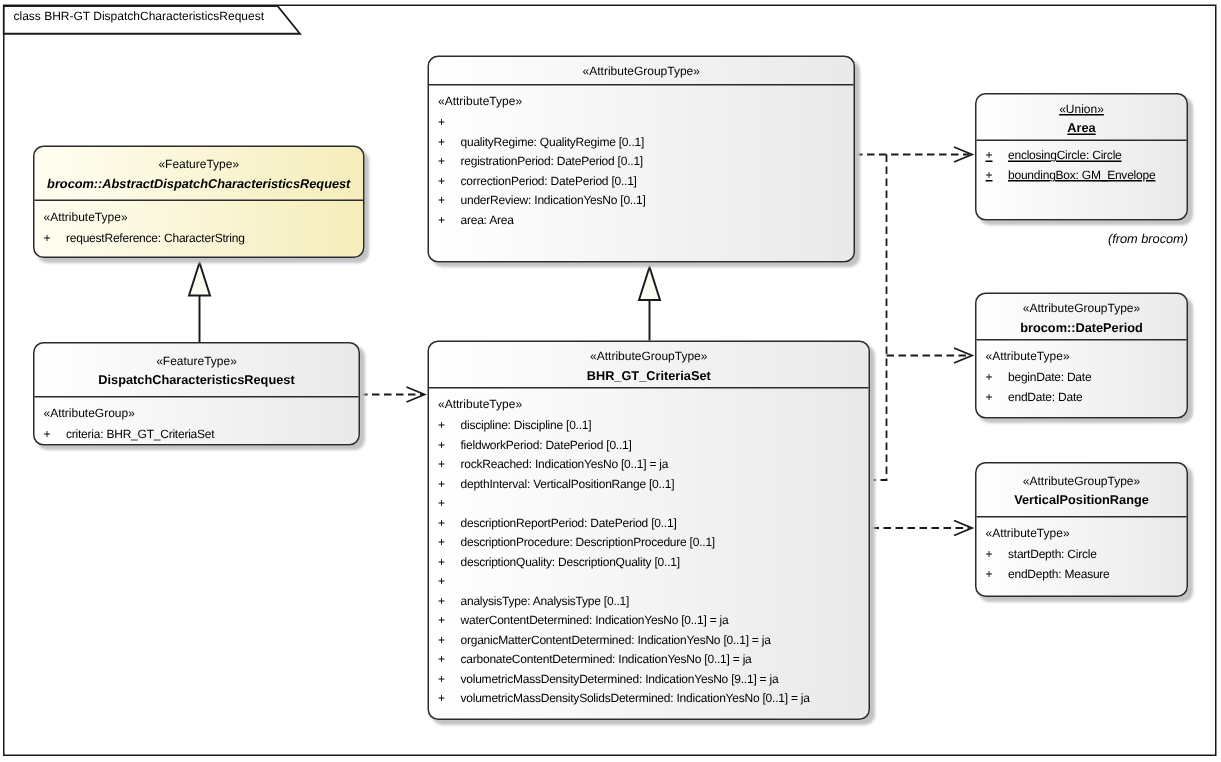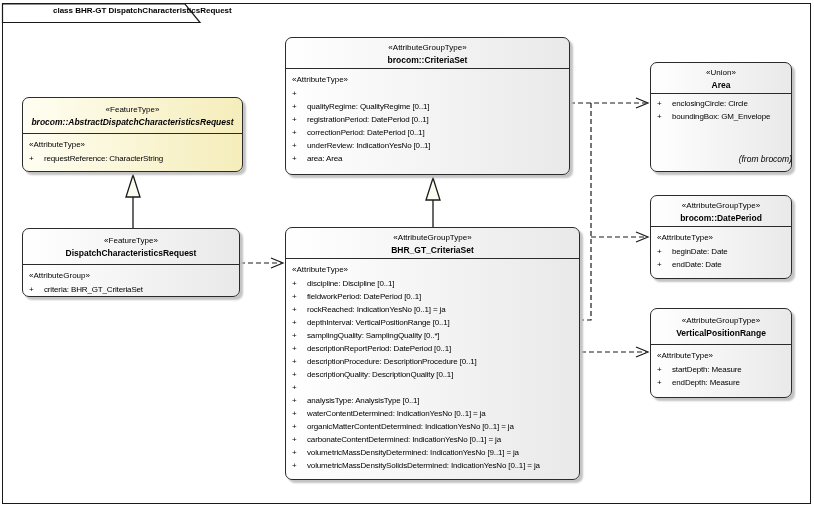--- a/index.html
+++ b/index.html
@@ -2,21 +2,21 @@
 <html style="--box-border: #2b2b2b; --box-fill-start: #ffffff; --box-fill-end: #e9e9e9; --abstract-fill-start: #fffef2; --abstract-fill-end: #f5edba; --shadow: #c3c3c3; --line: #1a1a1a; --triangle-fill: #fdfcf2;"><head>
 <meta charset="utf-8">
 <style>
   html,body{margin:0;padding:0;background:#fff;}
   #canvas{
     position:relative;width:814px;height:508px;background:#ffffff;
     font-family:"Liberation Sans",sans-serif;color:#000;overflow:hidden;
   }
   #connector-layer{position:absolute;left:0;top:0;width:814px;height:508px;pointer-events:none;}
   .frame-title{
-    position:absolute;left:9px;top:6px;font-size:8px;font-weight:bold;white-space:nowrap;margin-left:44px;
+    position:absolute;left:9px;top:6px;font-size:8px;font-weight:normal;white-space:nowrap;
   }
   .uml-box{
     position:absolute;box-sizing:border-box;
     border:1.4px solid var(--box-border,#2b2b2b);
     border-radius:7px;
     background:linear-gradient(90deg,var(--box-fill-start,#ffffff) 0%,var(--box-fill-end,#e9e9e9) 100%);
     box-shadow:3px 3px 2px var(--shadow,#c3c3c3);
     font-size:8px;line-height:13px;
   }
   .uml-box.abstract{
@@ -115,21 +115,20 @@
             <span class="vis">+</span>
             <span class="txt">criteria: BHR_GT_CriteriaSet</span>
           </div>
         </div>
     </div>
   </div>
 
   <div class="uml-box" style="left:285px;top:37px;width:285px;height:138px;">
     <div class="hdr">
       <div class="stereo">«AttributeGroupType»</div>
-      <div class="cname">brocom::CriteriaSet</div>
     </div>
     <div class="attrs">
       <div class="sect">«AttributeType»</div>
       <div>
 
           <div class="row">
             <span class="vis">+</span>
           </div>
 
           <div class="row">
@@ -184,21 +183,20 @@
             <span class="txt">rockReached: IndicationYesNo [0..1] = ja</span>
           </div>
 
           <div class="row">
             <span class="vis">+</span>
             <span class="txt">depthInterval: VerticalPositionRange [0..1]</span>
           </div>
 
           <div class="row">
             <span class="vis">+</span>
-            <span class="txt">samplingQuality: SamplingQuality [0..*]</span>
           </div>
 
           <div class="row">
             <span class="vis">+</span>
             <span class="txt">descriptionReportPeriod: DatePeriod [0..1]</span>
           </div>
 
           <div class="row">
             <span class="vis">+</span>
             <span class="txt">descriptionProcedure: DescriptionProcedure [0..1]</span>
@@ -239,21 +237,21 @@
           </div>
 
           <div class="row">
             <span class="vis">+</span>
             <span class="txt">volumetricMassDensitySolidsDetermined: IndicationYesNo [0..1] = ja</span>
           </div>
         </div>
     </div>
   </div>
 
-  <div class="uml-box" style="left:650px;top:62px;width:142px;height:110px;">
+  <div class="uml-box" style="left:650px;top:62px;width:142px;height:85px;text-decoration:underline;">
     <div class="hdr">
       <div class="stereo">«Union»</div>
       <div class="cname">Area</div>
     </div>
     <div class="attrs">
       <div>
 
           <div class="row">
             <span class="vis">+</span>
             <span class="txt">enclosingCircle: Circle</span>
@@ -294,21 +292,21 @@
     <div class="hdr">
       <div class="stereo">«AttributeGroupType»</div>
       <div class="cname">VerticalPositionRange</div>
     </div>
     <div class="attrs">
       <div class="sect">«AttributeType»</div>
       <div>
 
           <div class="row">
             <span class="vis">+</span>
-            <span class="txt">startDepth: Measure</span>
+            <span class="txt">startDepth: Circle</span>
           </div>
 
           <div class="row">
             <span class="vis">+</span>
             <span class="txt">endDepth: Measure</span>
           </div>
         </div>
     </div>
   </div>
 

